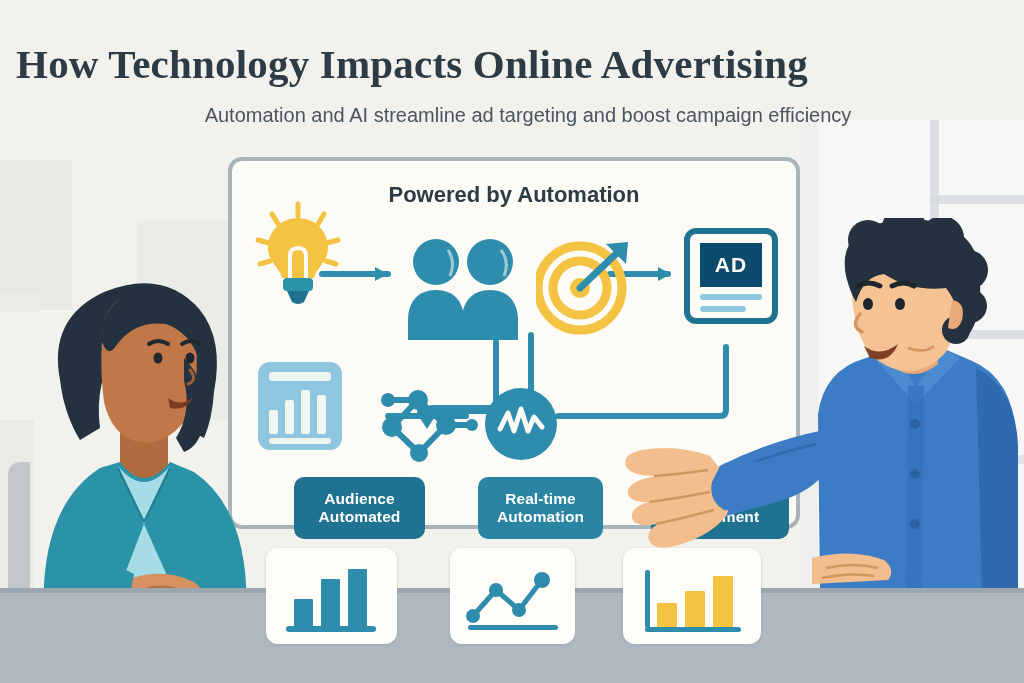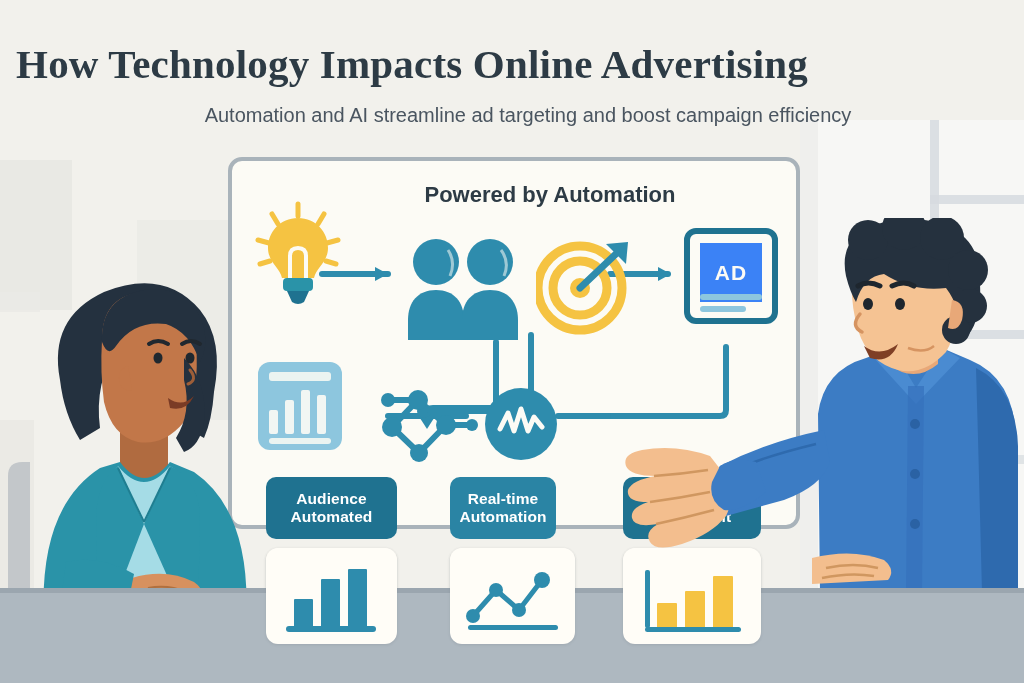--- a/index.html
+++ b/index.html
@@ -33,28 +33,28 @@
   }
 
   
   .board{
     left:228px;top:157px;width:572px;height:372px;
     background:#FCFBF5;border:4px solid #A9B3BA;border-radius:14px;
     box-sizing:border-box;
   }
   .board-title{
     left:228px;top:182px;width:572px;text-align:center;
-    font-size:22px;font-weight:700;color:#2D3B45;padding-left:36px;
+    font-size:22px;font-weight:700;color:#2D3B45;
   }
 
   
   .labelcard{
     background:#1F7290;border-radius:10px;color:#FFFFFF;
     display:flex;align-items:center;justify-content:center;text-align:center;
-    font-size:15.5px;font-weight:700;line-height:1.18;letter-spacing:.1px;
+    font-size:15.5px;font-weight:700;line-height:1.18;letter-spacing:.1px;margin-left:28px;
   }
   .labelcard.mid{background:#2A84A4;}
 
   
   .minicard{
     background:#FFFDF7;border-radius:12px;
     box-shadow:0 1px 3px rgba(60,70,80,.13);
   }
 </style>
 </head>
@@ -149,21 +149,21 @@
 
   <svg class="abs" style="left:536px;top:240px;" width="100" height="98">
     <circle cx="44" cy="48" r="42" fill="none" stroke="#F5C342" stroke-width="9"></circle>
     <circle cx="44" cy="48" r="27" fill="none" stroke="#F5C342" stroke-width="9"></circle>
     <circle cx="44" cy="48" r="10" fill="#F5C342"></circle>
     <line x1="44" y1="48" x2="82" y2="12" stroke="#2E8CAD" stroke-width="7" stroke-linecap="round"></line>
     <path d="M70 4 L92 2 L90 24 L80 14 Z" fill="#2E8CAD"></path>
   </svg>
 
   <div class="abs" style="left:684px;top:228px;width:94px;height:96px;border:6px solid #1F7290;border-radius:12px;background:#FCFBF5;box-sizing:border-box;">
-    <div style="position:absolute;left:10px;top:9px;width:62px;height:59px;background:#3b82f6;display:flex;align-items:center;justify-content:center;">
+    <div style="position:absolute;left:10px;top:9px;width:62px;height:44px;background:#0c4a6e;display:flex;align-items:center;justify-content:center;">
       <span style="color:#FCFBF5;font-size:21px;font-weight:700;letter-spacing:1px;">AD</span>
     </div>
     <div style="position:absolute;left:10px;top:60px;width:62px;height:6px;background:#8DC6DE;border-radius:3px;"></div>
     <div style="position:absolute;left:10px;top:72px;width:46px;height:6px;background:#8DC6DE;border-radius:3px;"></div>
   </div>
 
   <div class="abs" style="left:258px;top:362px;width:84px;height:88px;background:#8DC6DE;border-radius:12px;">
     <div style="position:absolute;left:11px;top:10px;width:62px;height:9px;background:#FCFBF5;border-radius:3px;opacity:.85;"></div>
     <div style="position:absolute;left:11px;top:48px;width:9px;height:24px;background:#FCFBF5;border-radius:2px;opacity:.9;"></div>
     <div style="position:absolute;left:27px;top:38px;width:9px;height:34px;background:#FCFBF5;border-radius:2px;opacity:.9;"></div>
@@ -196,21 +196,21 @@
     <path d="M18 44 L26 28 L32 46 L39 24 L46 46 L52 32 L60 42" fill="none" stroke="#FCFBF5" stroke-width="5" stroke-linecap="round" stroke-linejoin="round"></path>
   </svg>
 
   <div class="abs labelcard" style="left:266px;top:477px;width:131px;height:62px;">
     <div>
       <div>Audience</div>
       <div>Automated</div>
     </div>
   </div>
 
-  <div class="abs labelcard mid" style="left:450px;top:477px;width:106px;height:62px;justify-content:center;">
+  <div class="abs labelcard mid" style="left:450px;top:477px;width:125px;height:62px;justify-content:center;">
     <div>
       <div>Real-time</div>
       <div>Automation</div>
     </div>
   </div>
 
   <div class="abs labelcard" style="left:623px;top:477px;width:138px;height:62px;">
     <div>
       <div>Automated</div>
       <div>Placement</div>

